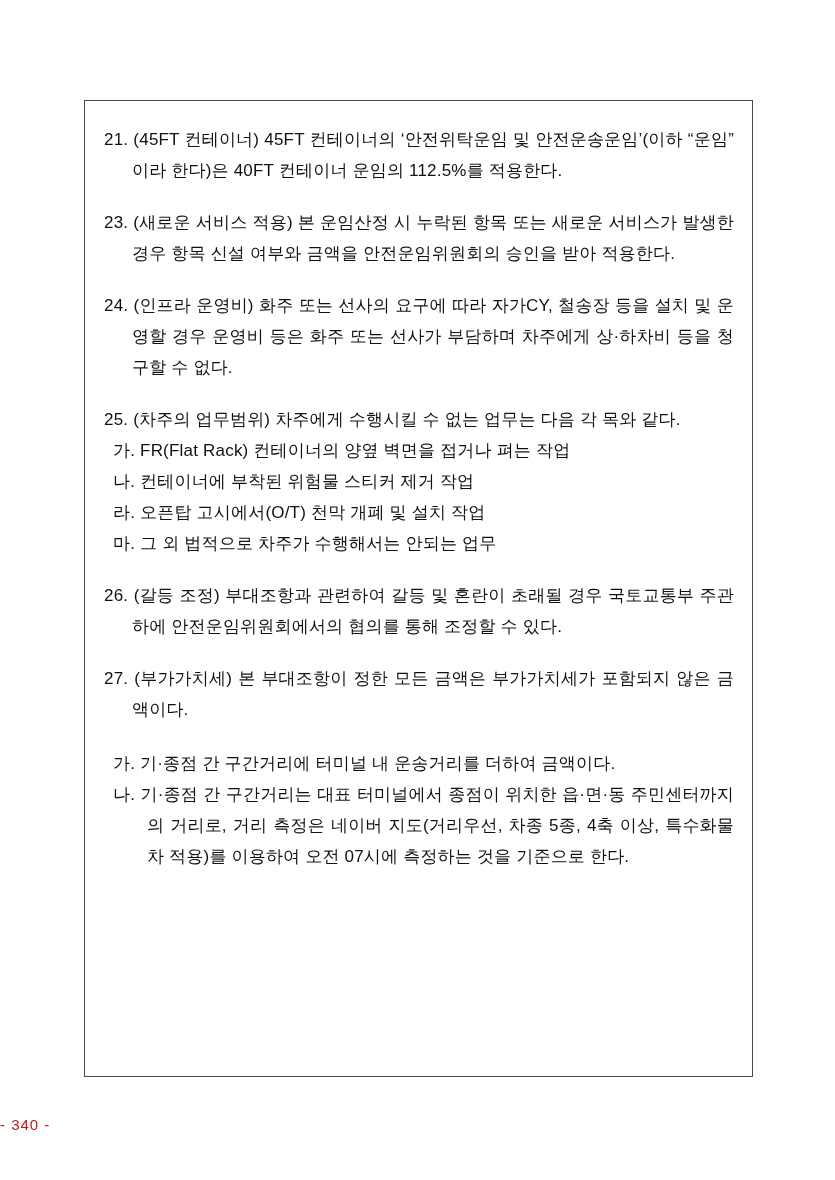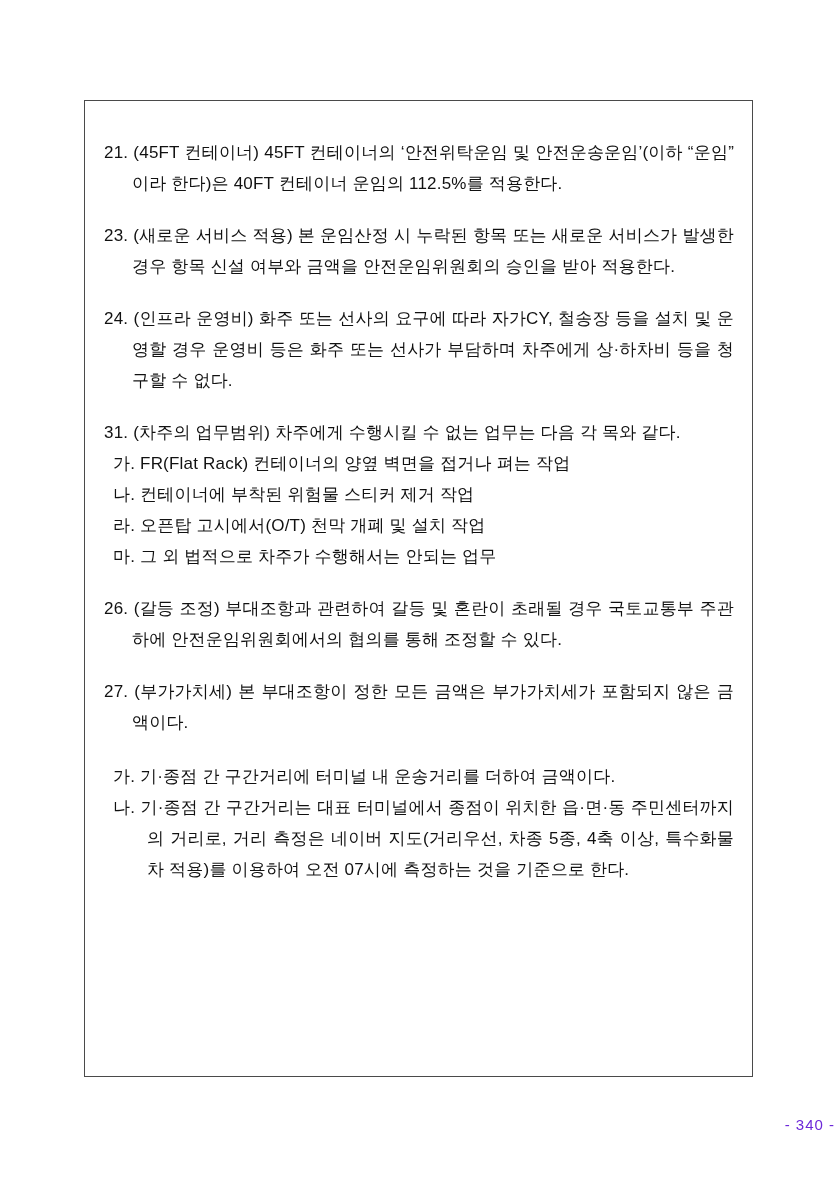--- a/index.html
+++ b/index.html
@@ -18,21 +18,21 @@
     height: 1180px;
     background: #ffffff;
   }
   .frame {
     position: absolute;
     left: 84px;
     top: 100px;
     width: 669px;
     height: 977px;
     border: 1px solid #4a4a4a;
-    padding: 36px 18px 0 19px;
+    padding: 23px 18px 0 19px;
     overflow: hidden;
   }
   .item {
     margin-bottom: 21px;
   }
   .item p.main {
     font-size: 17px;
     line-height: 31px;
     text-align: justify;
     letter-spacing: 0.2px;
@@ -47,43 +47,43 @@
     margin-left: 9px;
     padding-left: 34px;
     text-indent: -34px;
   }
   .subs.gap { margin-top: 23px; }
   .footer {
     position: absolute;
     left: 0;
     top: 1116px;
     width: 100%;
-    text-align: right;
+    text-align: left;
     font-size: 15px;
     letter-spacing: 1px;
-    color: #6d28d9;
+    color: #b91c1c;
   }
 </style>
 </head>
 <body>
 
 <div class="page">
   <div class="frame">
     <div id="item-list">
         <div class="item">
           <p class="main"><span>21.</span> <span>(45FT 컨테이너) 45FT 컨테이너의 ‘안전위탁운임 및 안전운송운임’(이하 “운임” 이라 한다)은 40FT 컨테이너 운임의 112.5%를 적용한다.</span></p>
         </div>
         <div class="item">
           <p class="main"><span>23.</span> <span>(새로운 서비스 적용) 본 운임산정 시 누락된 항목 또는 새로운 서비스가 발생한 경우 항목 신설 여부와 금액을 안전운임위원회의 승인을 받아 적용한다.</span></p>
         </div>
         <div class="item">
           <p class="main"><span>24.</span> <span>(인프라 운영비) 화주 또는 선사의 요구에 따라 자가CY, 철송장 등을 설치 및 운영할 경우 운영비 등은 화주 또는 선사가 부담하며 차주에게 상·하차비 등을 청구할 수 없다.</span></p>
         </div>
         <div class="item">
-          <p class="main"><span>31.</span> <span>(차주의 업무범위) 차주에게 수행시킬 수 없는 업무는 다음 각 목와 같다.</span></p>
+          <p class="main"><span>25.</span> <span>(차주의 업무범위) 차주에게 수행시킬 수 없는 업무는 다음 각 목와 같다.</span></p>
           <div class="subs">
             <p class="sub"><span>가.</span> <span>FR(Flat Rack) 컨테이너의 양옆 벽면을 접거나 펴는 작업</span></p>
             <p class="sub"><span>나.</span> <span>컨테이너에 부착된 위험물 스티커 제거 작업</span></p>
             <p class="sub"><span>라.</span> <span>오픈탑 고시에서(O/T) 천막 개폐 및 설치 작업</span></p>
             <p class="sub"><span>마.</span> <span>그 외 법적으로 차주가 수행해서는 안되는 업무</span></p>
           </div>
         </div>
         <div class="item">
           <p class="main"><span>26.</span> <span>(갈등 조정) 부대조항과 관련하여 갈등 및 혼란이 초래될 경우 국토교통부 주관 하에 안전운임위원회에서의 협의를 통해 조정할 수 있다.</span></p>
         </div>

